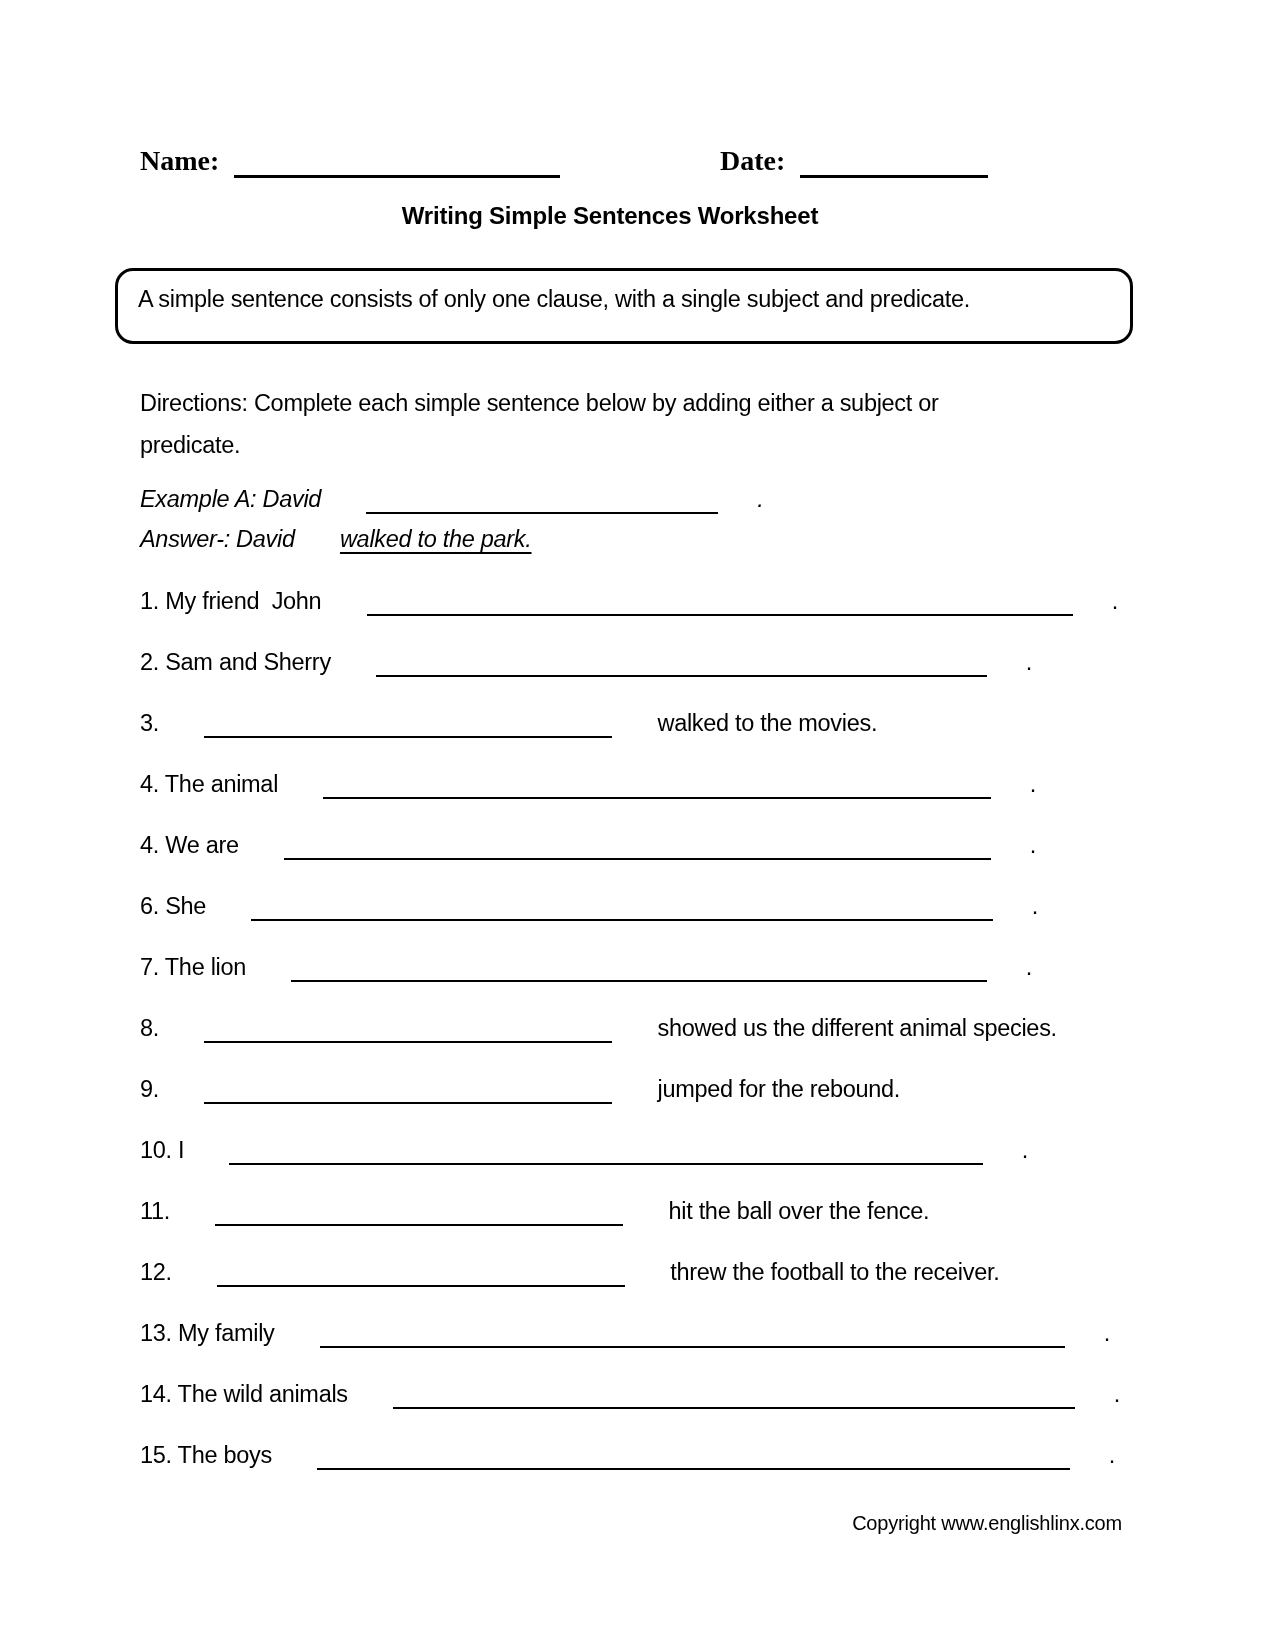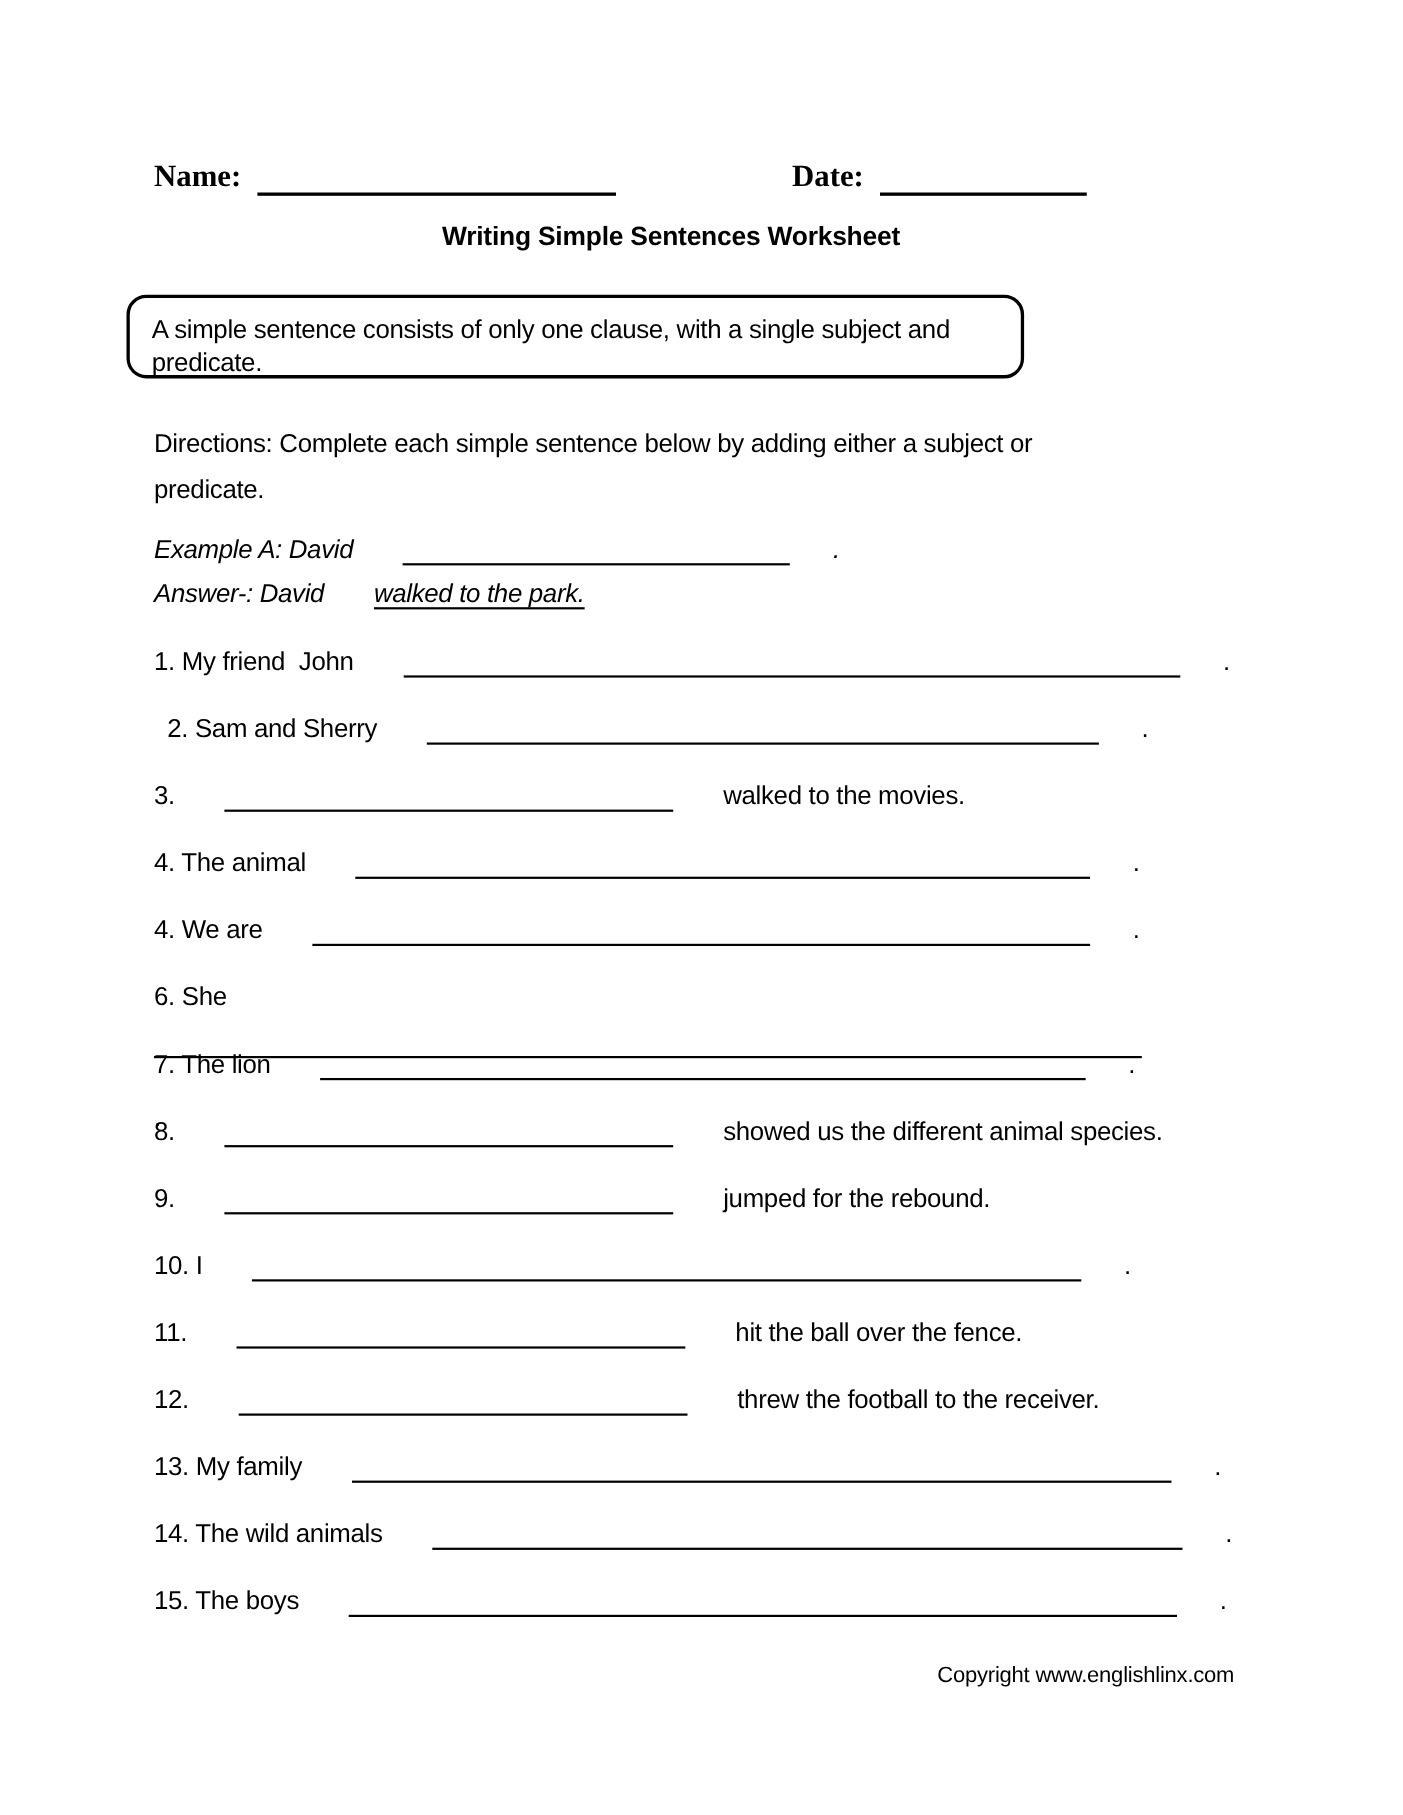--- a/index.html
+++ b/index.html
@@ -48,21 +48,21 @@
     text-align: center;
     font-size: 24px;
     font-weight: bold;
     letter-spacing: -0.2px;
   }
 
   
   .rule-box {
     position: absolute;
     top: 268px; left: 115px;
-    width: 816px; height: 76px;
+    width: 1018px; height: 76px;
     box-sizing: border-box;
     border: 3px solid #000;
     border-radius: 18px;
   }
   .rule-box p {
     margin: 0;
     padding: 13px 20px 0 20px;
     font-size: 23.5px;
     line-height: 30px;
   }
@@ -110,24 +110,24 @@
 
   
   .items {
     position: absolute;
     top: 586px; left: 140px;
     width: 995px;
   }
   .items .row { margin-bottom: 31px; }
   
   .items .row:nth-child(1)  { width: 978px; }
-  .items .row:nth-child(2)  { width: 892px; margin-left: 12px; }
+  .items .row:nth-child(2)  { width: 892px; }
   .items .row:nth-child(4)  { width: 896px; }
   .items .row:nth-child(5)  { width: 896px; }
-  .items .row:nth-child(6)  { width: 898px; flex-direction: column; }
+  .items .row:nth-child(6)  { width: 898px; }
   .items .row:nth-child(7)  { width: 892px; }
   .items .row:nth-child(10) { width: 888px; }
   .items .row:nth-child(13) { width: 970px; }
   .items .row:nth-child(14) { width: 980px; align-items: flex-end; }
   .items .row:nth-child(15) { width: 975px; }
   
   .items .row:nth-child(3)  .blank,
   .items .row:nth-child(8)  .blank,
   .items .row:nth-child(9)  .blank,
   .items .row:nth-child(11) .blank,

